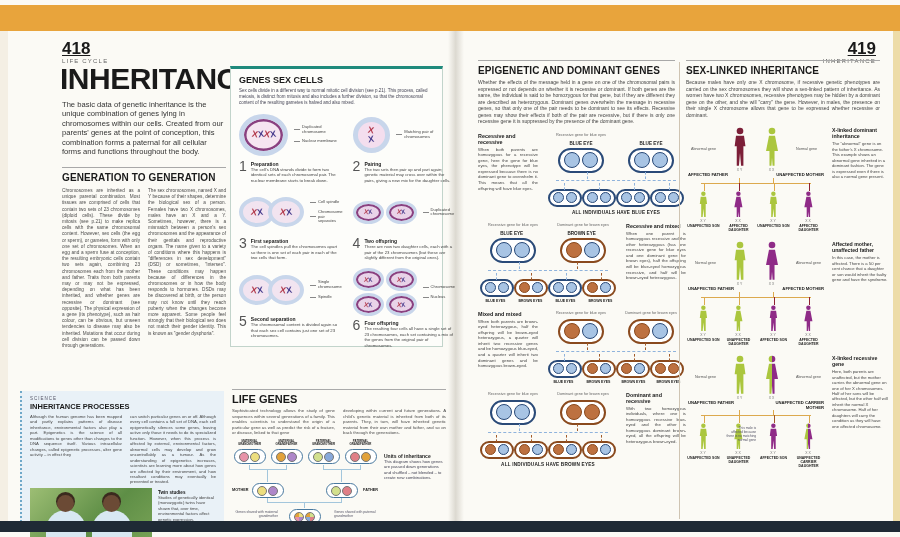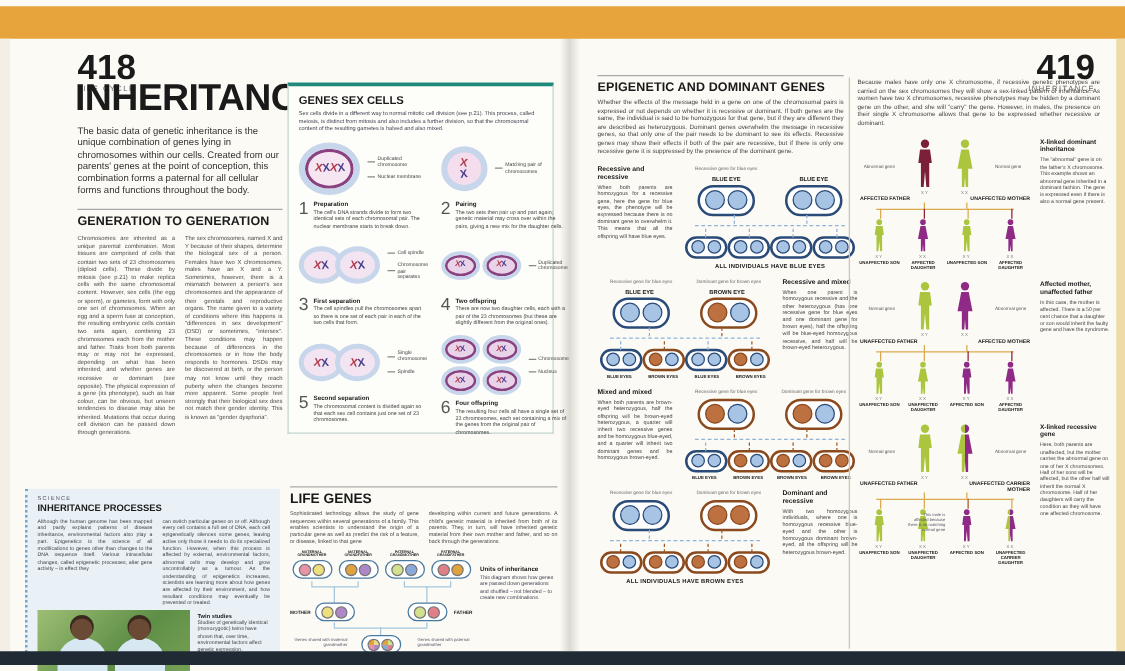--- a/index.html
+++ b/index.html
@@ -5,21 +5,21 @@
   html,body{margin:0;padding:0;background:#fff;}
   .spread{position:relative;width:900px;height:537px;background:#FBFAF5;font-family:"Liberation Sans",sans-serif;overflow:hidden;color:#1a1a1a;}
   .abs{position:absolute;}
   
   .topbar{position:absolute;top:5px;left:0;right:0;height:26px;background:#E8A43C;}
   .bottombar{position:absolute;top:521px;left:0;right:0;height:11px;background:#1F2A35;}
   .edge-left{position:absolute;left:0;top:31px;width:8px;height:490px;background:#F4EFE4;}
   .edge-right{position:absolute;right:0;top:31px;width:7px;height:490px;background:#EDDCA8;}
   .gutter{position:absolute;left:448px;top:31px;width:16px;height:490px;background:linear-gradient(90deg,rgba(0,0,0,0),rgba(110,100,80,.22) 48%,rgba(0,0,0,0));}
   
-  .pgnum{font-size:28px;font-weight:bold;line-height:1;}
+  .pgnum{font-size:17px;font-weight:bold;line-height:1;text-decoration:underline;}
   .seclab{font-size:6px;letter-spacing:1.2px;color:#666;margin-top:1px;}
   .hdr-left{left:62px;top:40px;}
   .hdr-right{right:24px;top:40px;text-align:right;}
   
   .title{left:60px;top:62px;font-size:30px;font-weight:bold;letter-spacing:-.5px;}
   .intro{left:62px;top:100px;width:163px;font-size:7.6px;line-height:1.25;color:#333;}
   .gen{left:62px;top:167px;width:164px;}
   .sec-h{font-size:10px;font-weight:bold;border-top:.5px solid #a8a8a8;padding-top:4px;letter-spacing:.1px;}
   .gen-cols{display:flex;gap:8px;margin-top:5px;}
   .gen-cols>div{flex:1;font-size:4.7px;line-height:1.32;color:#4a4a4a;text-align:justify;}
@@ -610,20 +610,21 @@
             <div class="eyed-title">Dominant and recessive</div>
             <div class="eyed-text">With two homozygous individuals, where one is homozygous recessive blue-eyed and the other is homozygous dominant brown-eyed, all the offspring will be heterozygous brown-eyed.</div>
           </div>
         </div>
       </div>
   </div>
 
   <div class="abs divider"></div>
 
   <div class="abs sl">
+    <div class="sec-h">SEX-LINKED INHERITANCE</div>
     <div class="sec-intro">Because males have only one X chromosome, if recessive genetic phenotypes are carried on the sex chromosomes they will show a sex-linked pattern of inheritance. As women have two X chromosomes, recessive phenotypes may be hidden by a dominant gene on the other, and she will "carry" the gene. However, in males, the presence on their single X chromosome allows that gene to be expressed whether recessive or dominant.</div>
     <div>
         <div class="sld">
           <div class="sld-fig">
             <div class="sld-parents">
               <div class="sld-ann" style="text-align: right;">Abnormal gene</div>
               <div class="sld-parent"><span><svg class="person lg" viewBox="0 0 24 60" xmlns="http://www.w3.org/2000/svg">
                     <circle cx="12" cy="6" r="5" fill="#7C1F38"></circle>
                     <path d="M6 13h12l2.2 16h-3.1V58h-3.5l-1.6-19-1.6 19H7.1V29H4z" fill="#7C1F38"></path>
                   </svg></span><div class="chrom">XY</div></div>

